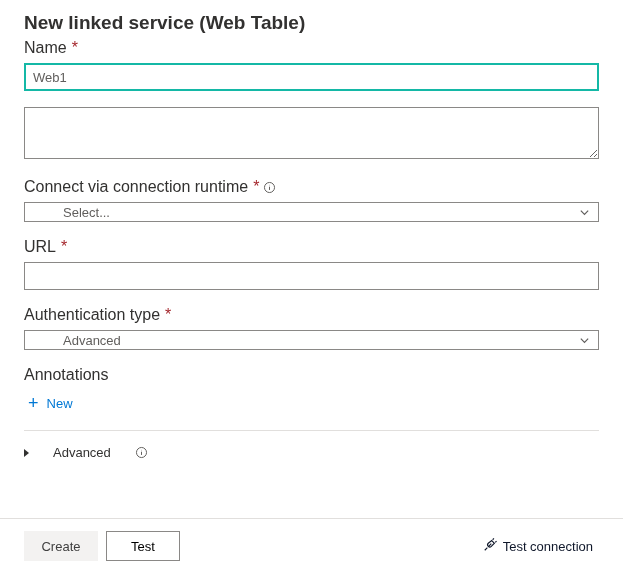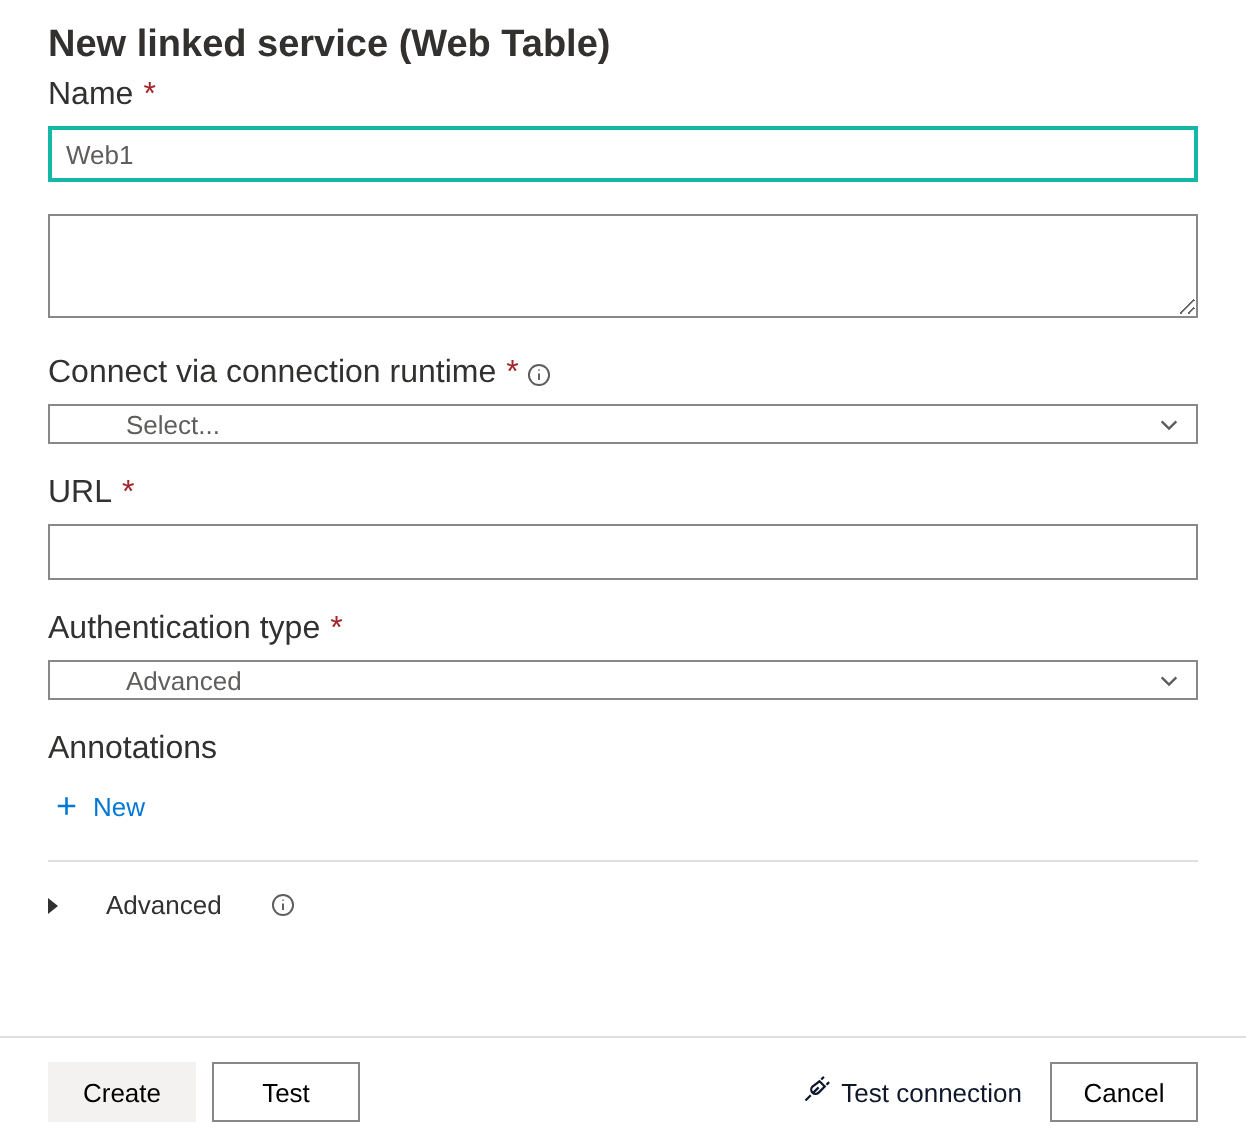--- a/index.html
+++ b/index.html
@@ -116,21 +116,21 @@
       border: 1px solid #8a8886;
       background: #fff;
       cursor: pointer;
       display: inline-flex;
       align-items: center;
       justify-content: center;
     }
     .btn.disabled {
       background: #f3f2f1;
       border-color: #f3f2f1;
-      color: #000000;
+      color: #404040;
       cursor: default;
     }
     .test-conn {
       display: inline-flex;
       align-items: center;
       gap: 6px;
       color: #0f172a;
       font-size: 13px;
       cursor: default;
       padding: 0 6px;
@@ -239,15 +239,14 @@
   </div>
   <div class="footer-right">
     <span class="test-conn">
       <span>
         <svg viewBox="0 0 16 16" fill="none" stroke="currentColor" stroke-width="1.3">
           <path d="M6.5 9.5 L9.5 6.5 M10 3 L13 6 L9.5 9.5 a2.5 2.5 0 0 1 -3.5 0 a2.5 2.5 0 0 1 0 -3.5 Z M11 2 L12.5 0.5 M14 5 L15.5 3.5 M5 11 L2 14"></path>
         </svg>
       </span>
       <span>Test connection</span>
     </span>
-    <button class="btn">Cancel</button>
   </div>
 </div>
 
 </body></html>

